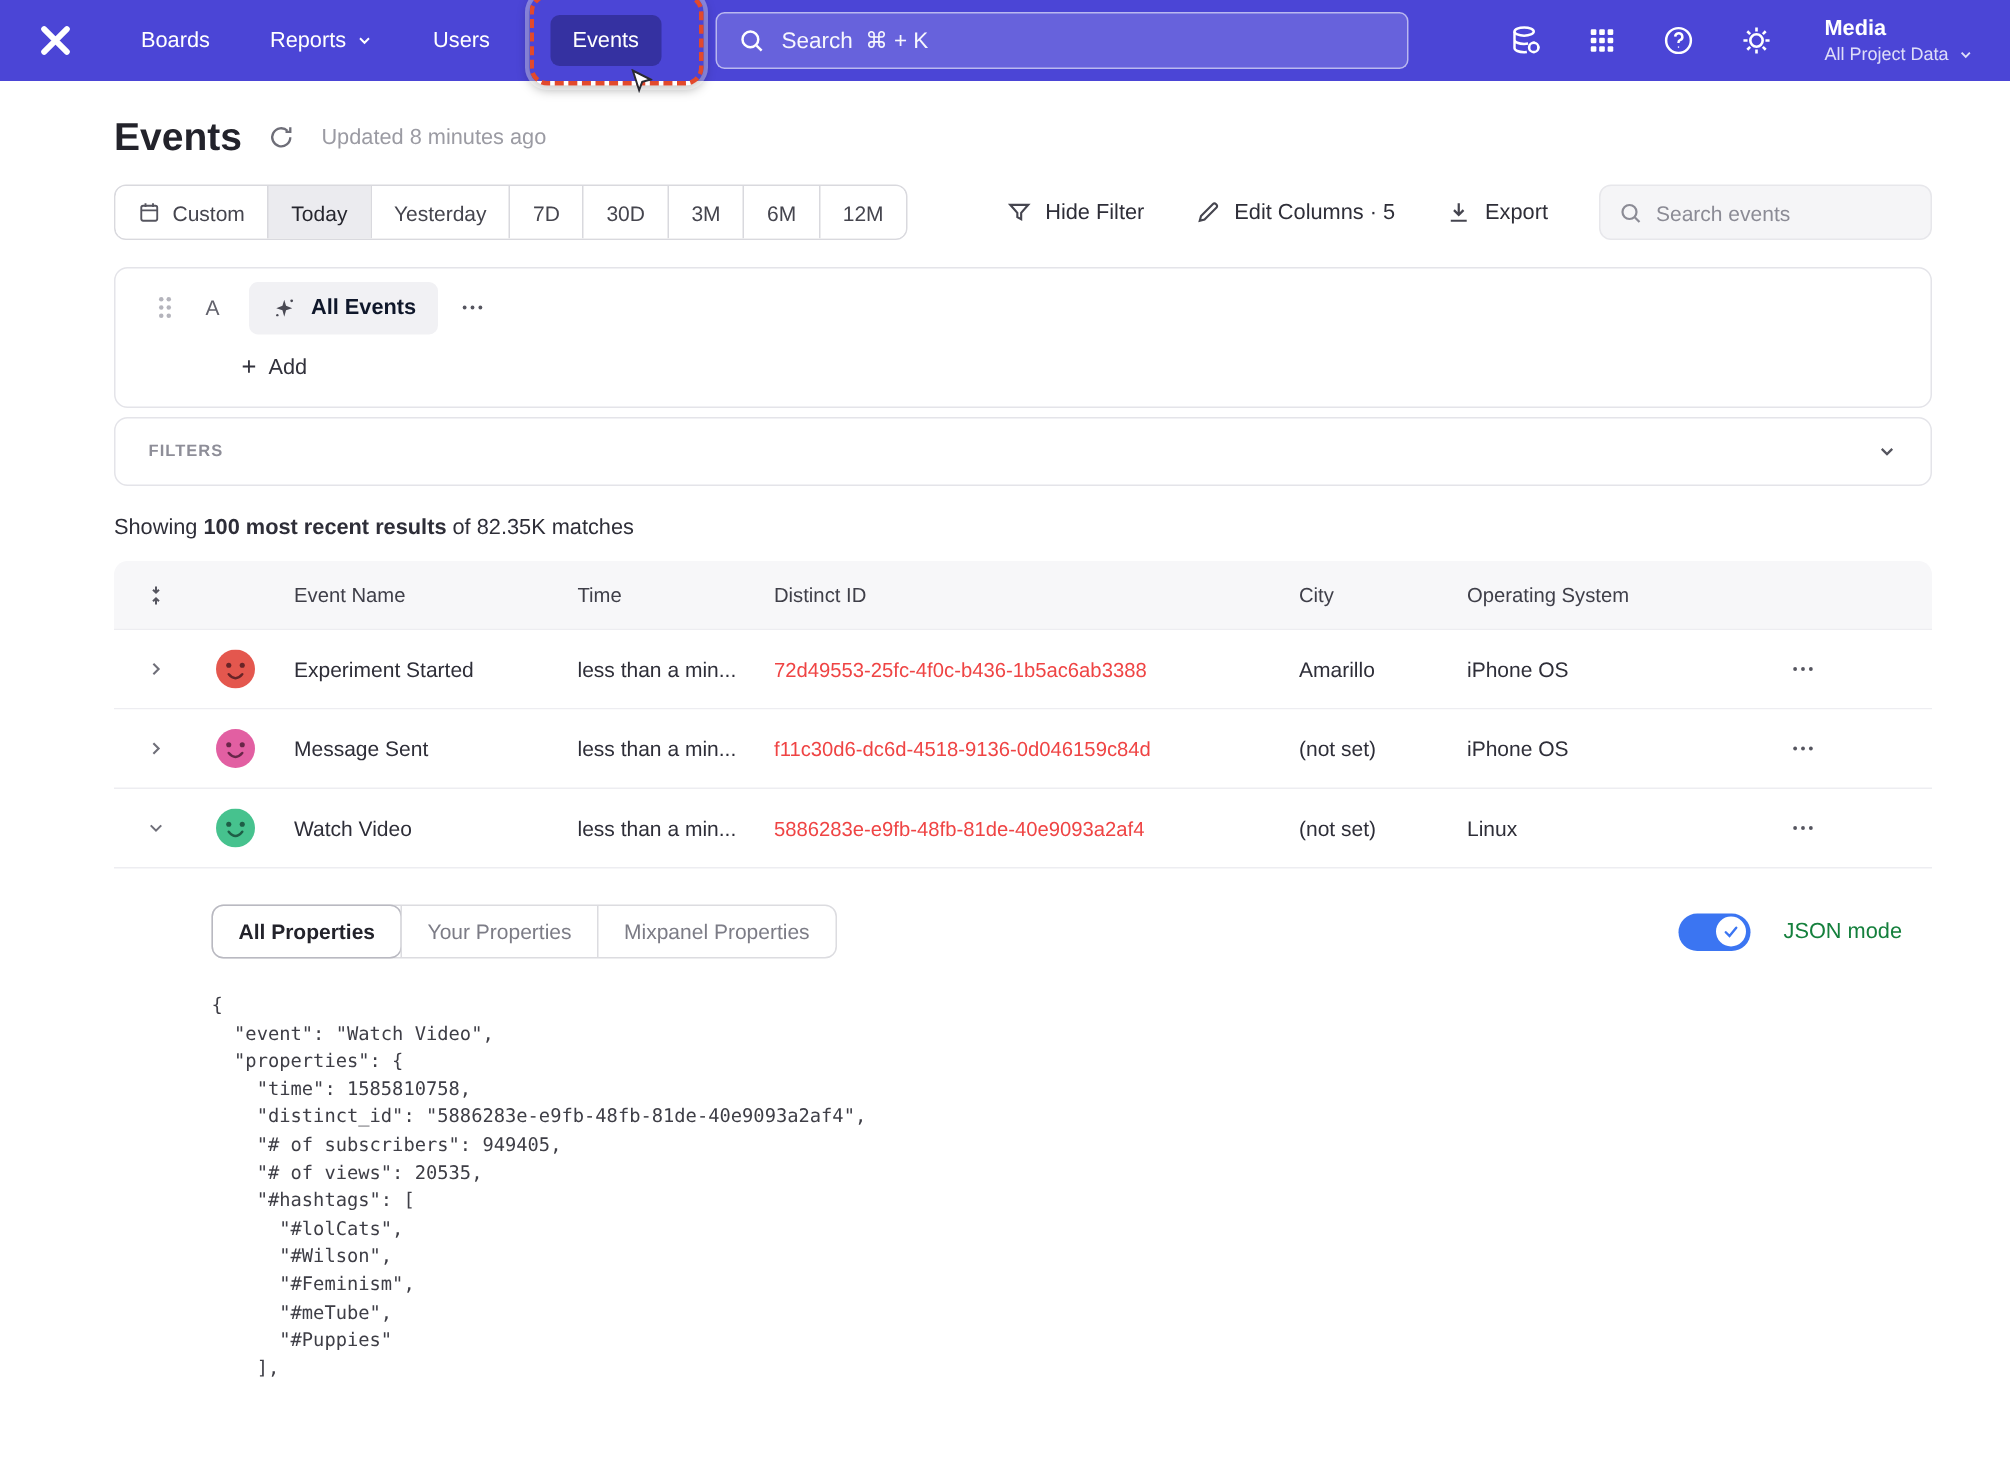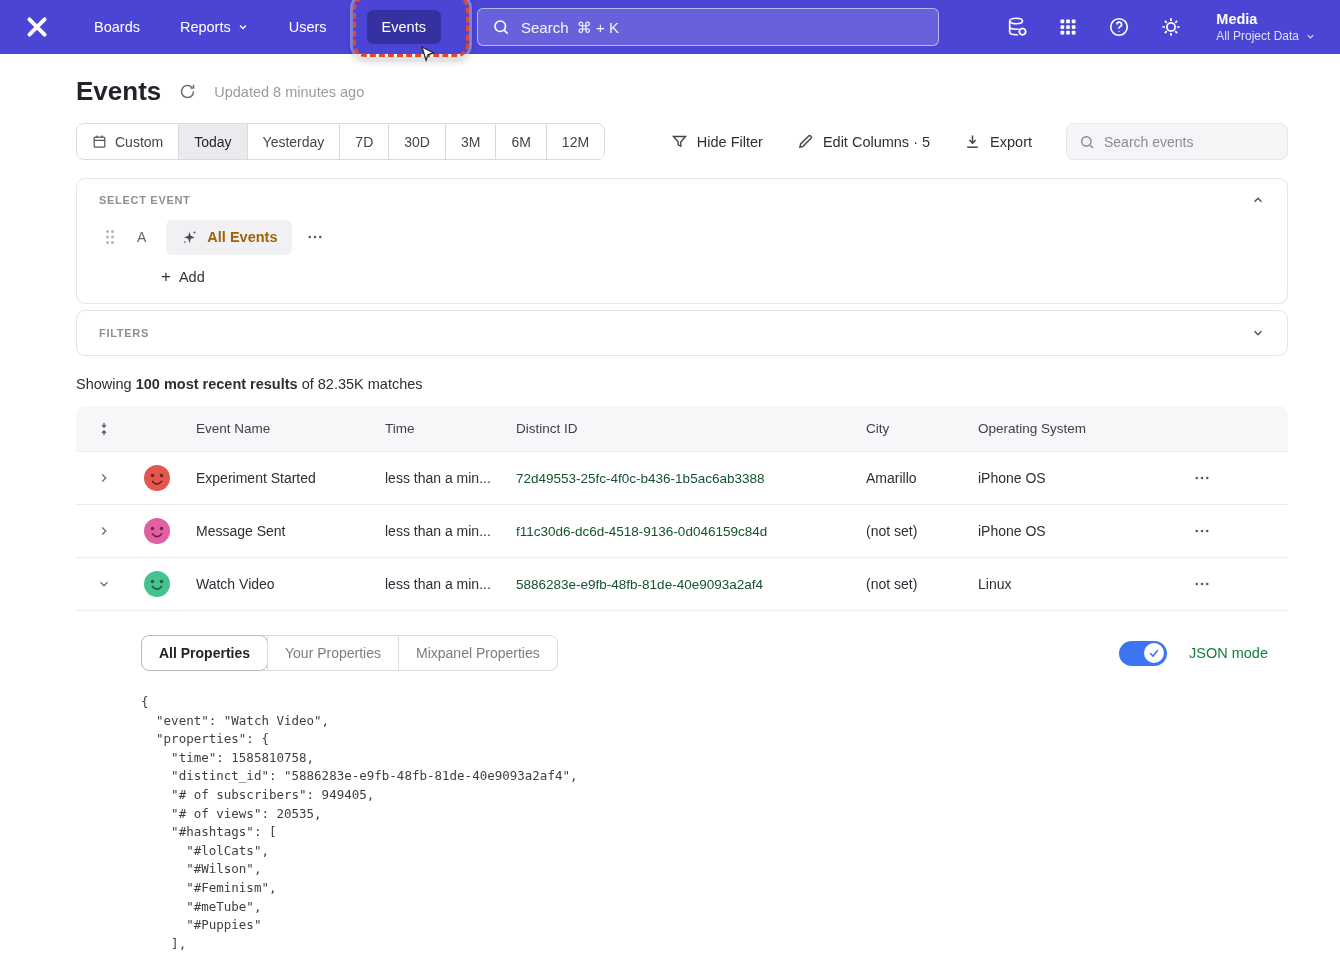--- a/index.html
+++ b/index.html
@@ -48,38 +48,38 @@
   .search-events input::placeholder { color:#8b8b95; }
 
   
   .card { border:1px solid #e4e4e9; border-radius:9px; margin-top:18px; }
   .card-head { display:flex; align-items:center; justify-content:space-between; padding:14px 22px 4px; }
   .card-label { font-size:11px; font-weight:700; letter-spacing:.7px; color:#8e8e98; }
   .chev-btn { color:#55555f; display:flex; }
   .event-row { display:flex; align-items:center; padding-left:28px; height:44px; margin-top:4px; }
   .drag-handle { color:#b4b4bc; margin-right:22px; display:flex; cursor:grab; }
   .row-letter { color:#62626c; font-size:14px; margin-right:20px; }
-  .event-chip { display:flex; align-items:center; gap:9px; background:#f1f1f4; border-radius:6px; padding:9px 15px; font-weight:700; font-size:14.5px; color:#a16207; }
+  .event-chip { display:flex; align-items:center; gap:9px; background:#f1f1f4; border-radius:6px; padding:9px 15px; font-weight:700; font-size:14.5px; color:#0f172a; }
   .event-chip svg { color:#4a4a54; }
   .chip-menu { margin-left:14px; color:#55555f; display:flex; }
   .add-row { margin:8px 0 0 84px; padding-bottom:16px; display:flex; align-items:center; gap:8px; font-size:14.5px; font-weight:500; color:#32323c; }
   .filters-card { margin-top:6px; height:46px; display:flex; align-items:center; justify-content:space-between; padding:0 22px; border:1px solid #e4e4e9; border-radius:9px; }
 
   .results { margin-top:20px; font-size:14.5px; color:#2e2e38; }
   .results b { font-weight:700; }
 
   
   .table { margin-top:14px; }
   .thead, .trow { display:grid; grid-template-columns:56px 64px 189px 131px 350px 112px 215px 95px; align-items:center; }
   .thead { background:#f7f7f9; height:46px; border-radius:9px 9px 0 0; color:#3f3f49; font-size:13.5px; font-weight:500; border-bottom:1px solid #ededf1; }
   .trow { height:53px; border-bottom:1px solid #ededf1; font-size:14px; color:#2e2e38; background:#fff; }
   .cell-exp { display:flex; justify-content:center; }
   .expander { color:#6f6f79; display:flex; }
   .avatar { margin-left:12px; display:block; }
-  .id-link { color:#14532d; font-size:13.5px; text-decoration:none; cursor:pointer; }
+  .id-link { color:#ef4444; font-size:13.5px; text-decoration:none; cursor:pointer; }
   .cell-actions button { color:#55555f; display:flex; }
 
   
   .detail { padding:24px 20px 0 65px; }
   .detail-head { display:flex; align-items:center; justify-content:space-between; }
   .tabs { display:flex; border:1px solid #dcdce0; border-radius:8px; height:36px; align-items:stretch; }
   .tab { display:flex; align-items:center; padding:10px 17px; font-size:14px; color:#7c7c86; border-left:1px solid #dcdce0; white-space:nowrap; }
   .tab:first-child { border-left:none; }
   .tab.active { margin:-1px; border:1px solid #b9b9c1; border-radius:8px; background:#fff; color:#23232b; font-weight:700; }
   .json-toggle-wrap { display:flex; align-items:center; gap:22px; }
@@ -223,28 +223,20 @@
         <svg width="16" height="16" viewBox="0 0 24 24" fill="none" stroke="currentColor" stroke-width="2.2">
             <circle cx="11" cy="11" r="7"></circle>
             <path d="M21 21l-4.5-4.5"></path>
           </svg>
         <input type="text" placeholder="Search events" style="">
       </div>
     </div>
   </div>
 
   <section class="card">
-    <div class="card-head">
-      <span class="card-label">SELECT EVENT</span>
-      <button class="chev-btn">
-        <svg width="14" height="14" viewBox="0 0 24 24" fill="none" stroke="currentColor" stroke-width="2.6">
-            <polyline points="6 15 12 9 18 15"></polyline>
-          </svg>
-      </button>
-    </div>
     <div class="event-row">
       <span class="drag-handle">
         <svg width="10" height="16" viewBox="0 0 10 16" fill="currentColor">
             <circle cx="2.5" cy="2.5" r="1.5"></circle>
             <circle cx="7.5" cy="2.5" r="1.5"></circle>
             <circle cx="2.5" cy="8" r="1.5"></circle>
             <circle cx="7.5" cy="8" r="1.5"></circle>
             <circle cx="2.5" cy="13.5" r="1.5"></circle>
             <circle cx="7.5" cy="13.5" r="1.5"></circle>
           </svg>

